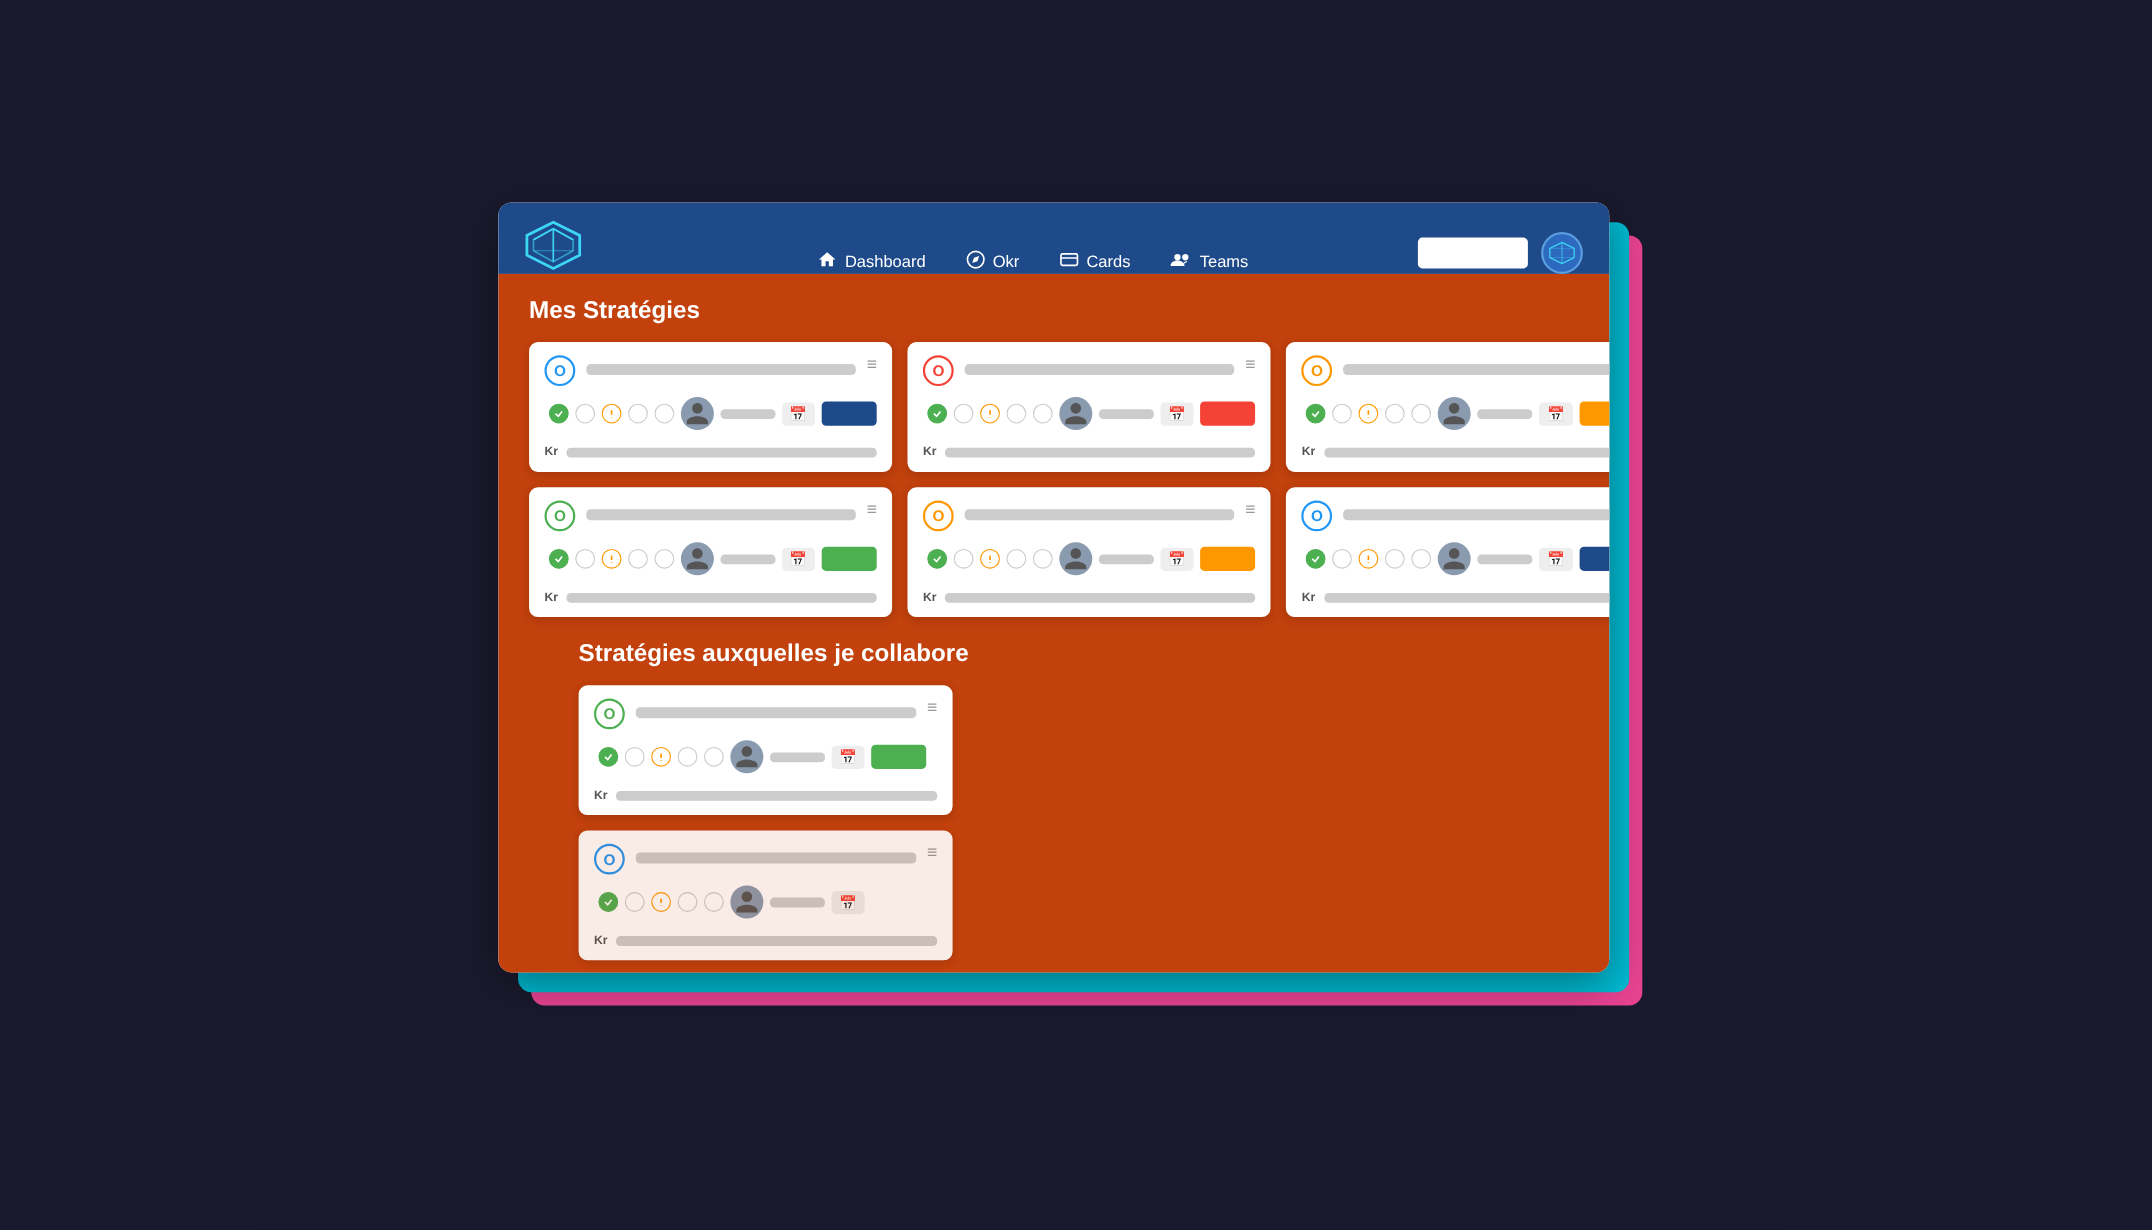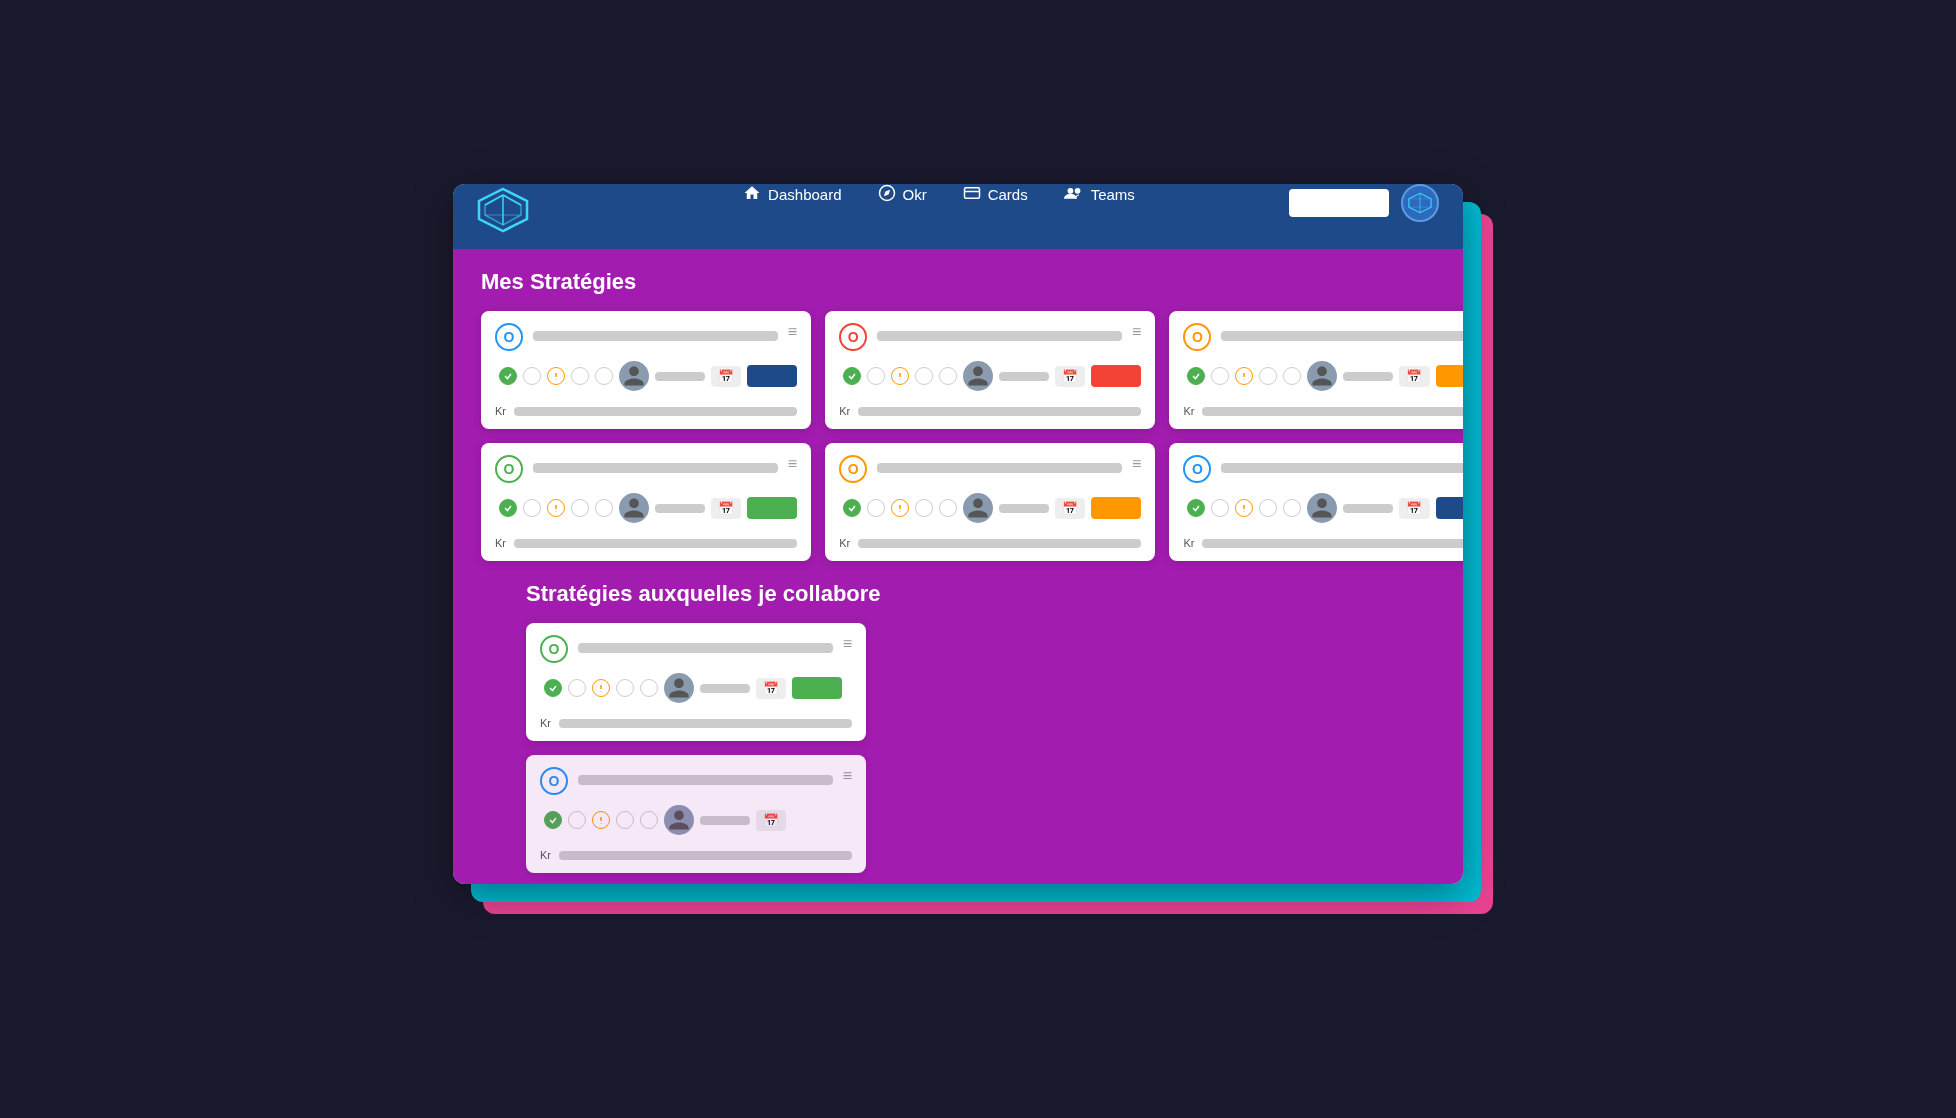--- a/index.html
+++ b/index.html
@@ -50,21 +50,21 @@
       border-radius: 12px;
       overflow: hidden;
       box-shadow: 0 10px 40px rgba(0,0,0,0.4);
     }
 
     
     .navbar {
       background: #1e4a8a;
       height: 65px;
       display: flex;
-      align-items: flex-start;
+      align-items: flex-end;
       padding: 0 24px;
       gap: 0;
     }
 
     .logo-area {
       display: flex;
       align-items: center;
       margin-right: 60px;
     }
 
@@ -115,21 +115,21 @@
       border-radius: 50%;
       background: #2d6abf;
       border: 2px solid #5a9ee0;
       display: flex;
       align-items: center;
       justify-content: center;
     }
 
     
     .main-content {
-      background: #a21caf;
+      background: #c2410c;
       padding: 20px 28px;
       min-height: calc(100% - 65px);
     }
 
     .section-title {
       color: white;
       font-size: 22px;
       font-weight: 700;
       margin-bottom: 16px;
     }
@@ -256,21 +256,21 @@
 
     .card-footer {
       display: flex;
       align-items: center;
       gap: 8px;
       padding-top: 4px;
     }
 
     .kr-label {
       font-size: 11px;
-      font-weight: 400;
+      font-weight: 700;
       color: #555;
     }
 
     .kr-bar {
       height: 9px;
       background: #ccc;
       border-radius: 4px;
       flex: 1;
     }
 

